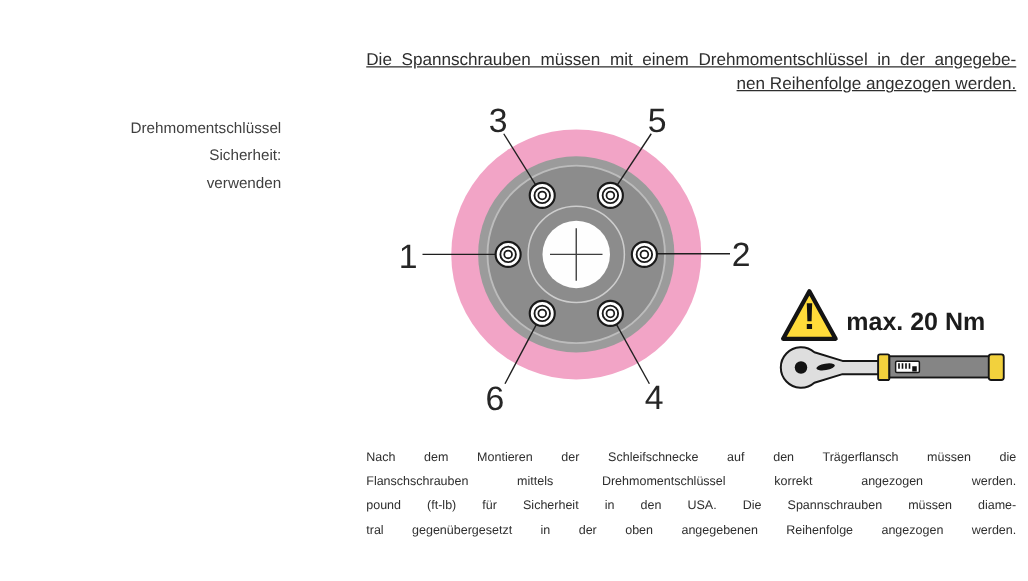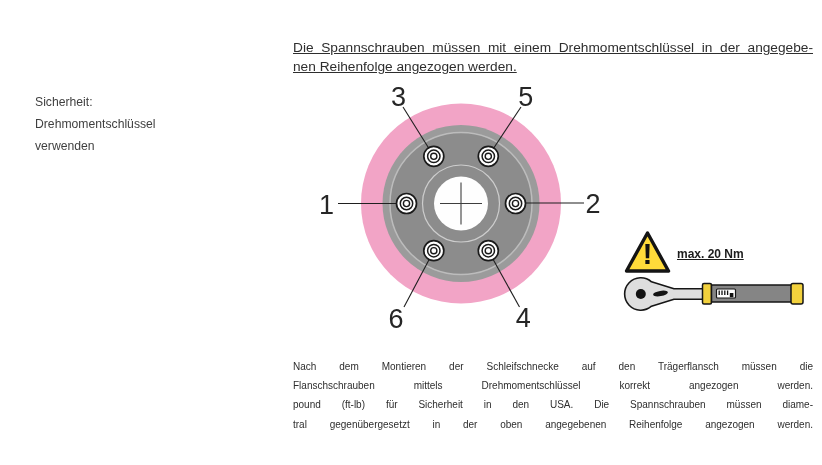--- a/index.html
+++ b/index.html
@@ -17,40 +17,40 @@
     font-size: 12.2px; line-height: 21.8px; color: #3f3f3f;
   }
   #intro-paragraph {
     left: 293px; top: 38px; width: 520px;
     font-size: 13.7px; line-height: 19.2px; color: #2e2e2e; text-decoration: underline;
   }
   #body-paragraph {
     left: 293px; top: 357px; width: 520px;
     font-size: 10px; line-height: 19.2px; color: #2e2e2e;
   }
-  .tline { white-space: nowrap; }
+  .tline { white-space: nowrap; text-align: right; }
   .tline.jl { white-space: normal; text-align: justify; text-align-last: justify; }
   #diagram-svg { left: 312px; top: 80px; }
   #warning-svg { left: 623px; top: 228px; }
   #torque-label {
     left: 677px; top: 247px;
-    font-size: 12px; font-weight: bold; color: #1c1c1c; white-space: nowrap; text-decoration: underline;
+    font-size: 20px; font-weight: bold; color: #1c1c1c; white-space: nowrap;
   }
   #wrench-svg { left: 622px; top: 276px; }
   svg text { font-family: "Liberation Sans", sans-serif; }
   .screw-num { font-size: 27px; fill: #262626; }
 </style>
 </head>
 <body>
 
 <div id="page">
 
   <div id="sidebar-note" class="abs">
+      <div class="tline">Drehmomentschlüssel</div>
       <div class="tline">Sicherheit:</div>
-      <div class="tline">Drehmomentschlüssel</div>
       <div class="tline">verwenden</div>
     </div>
 
   <div id="intro-paragraph" class="abs">
       <div class="tline jl">Die Spannschrauben müssen mit einem Drehmomentschlüssel in der angegebe-</div>
       <div class="tline">nen Reihenfolge angezogen werden.</div>
     </div>
 
   <svg id="diagram-svg" class="abs" width="290" height="252" viewBox="0 0 290 252">
     <defs>

